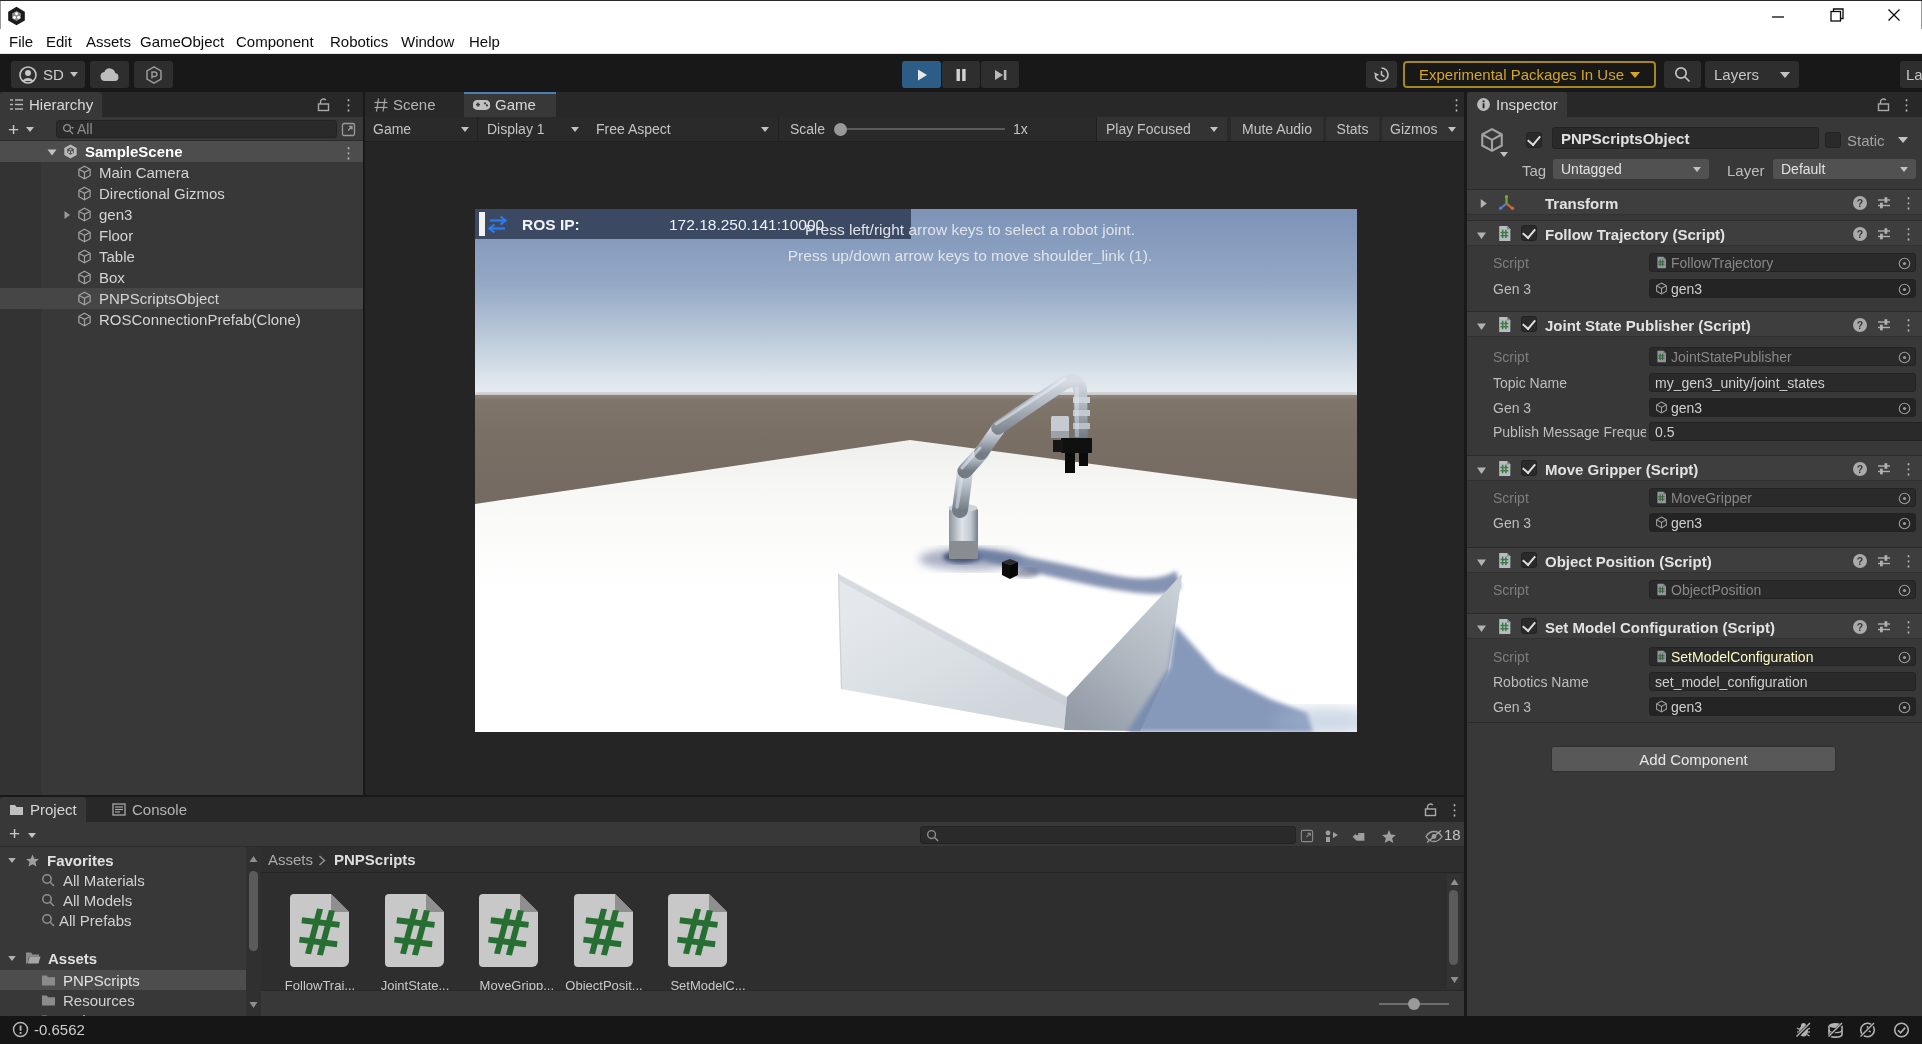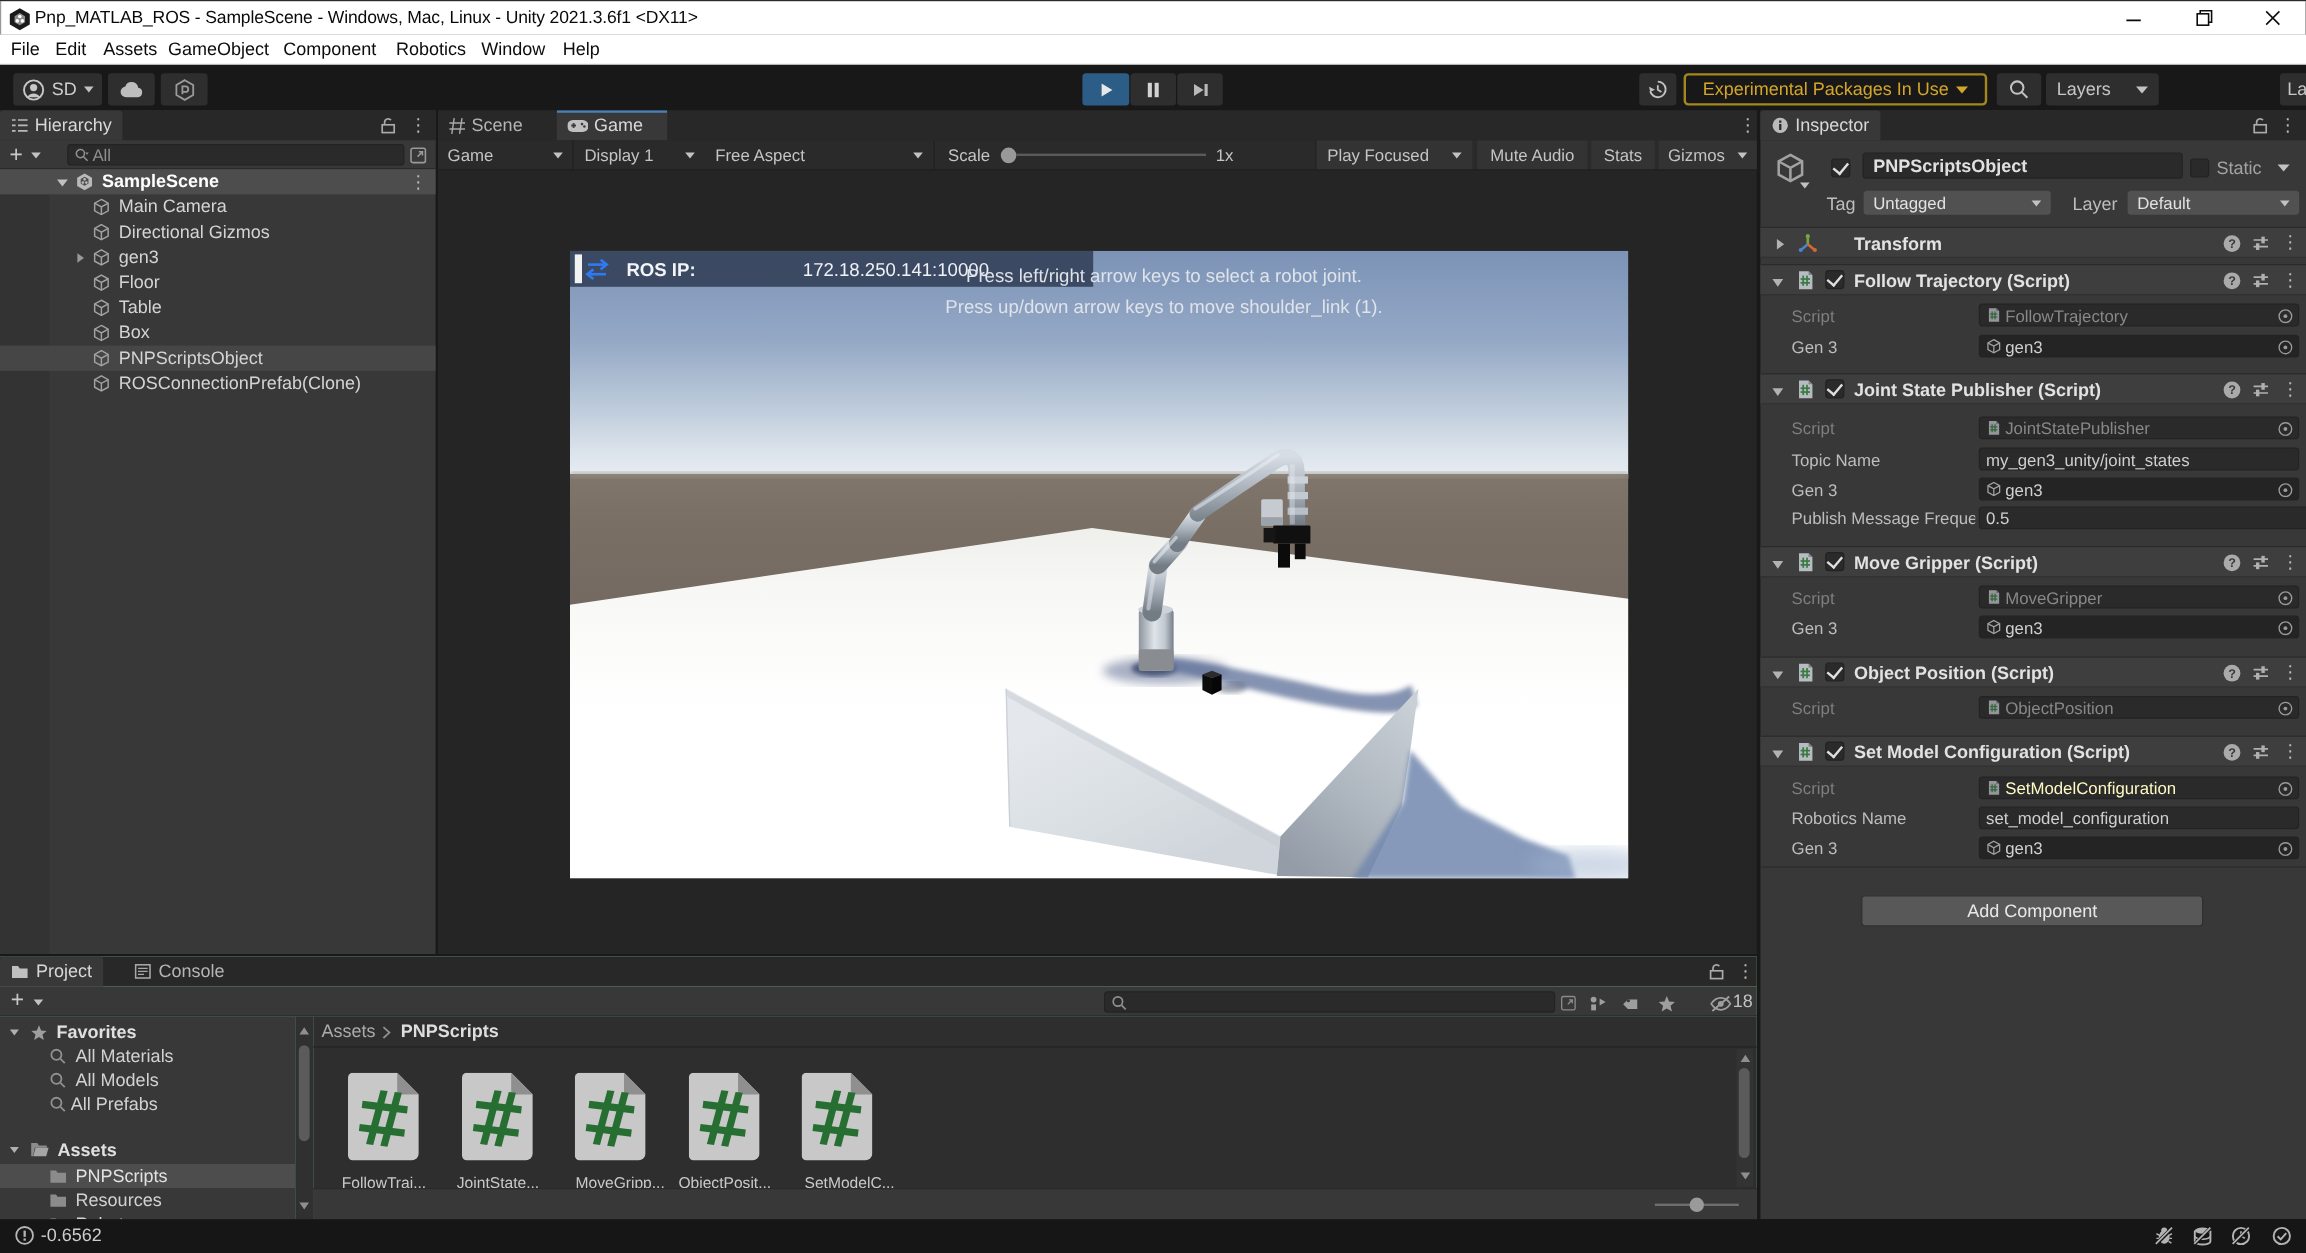--- a/index.html
+++ b/index.html
@@ -25,21 +25,20 @@
 <body>
 
 <div class="abs" style="left:0;top:0;width:1922px;height:29px;background:#ffffff;border-top:1px solid #2a2a2a;box-shadow:inset 1px 0 0 #9a9a9a, inset -1px 0 0 #9a9a9a;">
   <svg class="abs" style="left:6px;top:4px;" width="21" height="22" viewBox="0 0 24 24">
     <path d="M12 1.5 21.5 7 v10 L12 22.5 2.5 17 V7 Z" fill="#1a1a1a"></path>
     <path d="M12 6.2 17 9.1 v5.8 L12 17.8 7 14.9 V9.1 Z" fill="#8d8d8d"></path>
     <circle cx="9.6" cy="13.6" r="1.7" fill="#fff"></circle>
     <circle cx="14.4" cy="13.6" r="1.7" fill="#fff"></circle>
     <circle cx="12" cy="9.4" r="1.7" fill="#fff"></circle>
   </svg>
-  <div class="abs" style="left:29px;top:6px;font-size:14.6px;letter-spacing:-0.12px;color:#090909;">Pnp_MATLAB_ROS - SampleScene - Windows, Mac, Linux - Unity 2021.3.6f1 &lt;DX11&gt;</div>
   <svg class="abs" style="left:1767px;top:9px;" width="22" height="12" viewBox="0 0 22 12">
       <line x1="5" y1="7" x2="17" y2="7" stroke="#0a0a0a" stroke-width="1.3"></line>
     </svg>
   <svg class="abs" style="left:1825px;top:4px;" width="22" height="20" viewBox="0 0 22 20">
       <rect x="6" y="6.5" width="9.5" height="9.5" fill="none" stroke="#0a0a0a" stroke-width="1.3"></rect>
       <path d="M8.5 6.5 V4 H18 V13.5 H15.5" fill="none" stroke="#0a0a0a" stroke-width="1.3"></path>
     </svg>
   <svg class="abs" style="left:1883px;top:4px;" width="22" height="20" viewBox="0 0 22 20">
       <path d="M5.5 4.5 L16.5 15.5 M16.5 4.5 L5.5 15.5" stroke="#0a0a0a" stroke-width="1.3"></path>
     </svg>
@@ -702,21 +701,21 @@
       </svg>
     <span style="color:#d0d0d0;">gen3</span>
     <svg class="abs" style="right:3px;top:2px;" width="15" height="15" viewBox="0 0 16 16">
         <use href="#pickico"></use>
       </svg>
   </div>
   <div class="abs" style="left:0;top:630px;width:455px;height:1px;background:#2a2a2a;"></div>
   <div class="abs" style="left:84px;top:654px;width:285px;height:26px;background:#585858;border:1px solid #303030;border-radius:3px;display:flex;align-items:center;justify-content:center;font-size:15px;color:#e8e8e8;">Add Component</div>
 </div>
 
-<div class="abs" style="left:0;top:797px;width:1464px;height:219px;background:#86efac;">
+<div class="abs" style="left:0;top:797px;width:1464px;height:219px;background:#fca5a5;">
   <div class="abs tabstrip" style="left:0;top:0;width:1464px;height:25px;">
     <div class="tab active" style="left:0;">
       <svg width="15" height="13" viewBox="0 0 15 13" style="margin-right:6px;">
           <path d="M1 2 h5 l1.5 2 H14 v8 H1 Z" fill="#c0c0c0"></path>
         </svg>
       Project
     </div>
     <div class="tab" style="left:103px;">
       <svg width="14" height="13" viewBox="0 0 14 13" style="margin-right:6px;">
           <rect x="1" y="1" width="12" height="11" fill="none" stroke="#a8a8a8" stroke-width="1.3"></rect>

